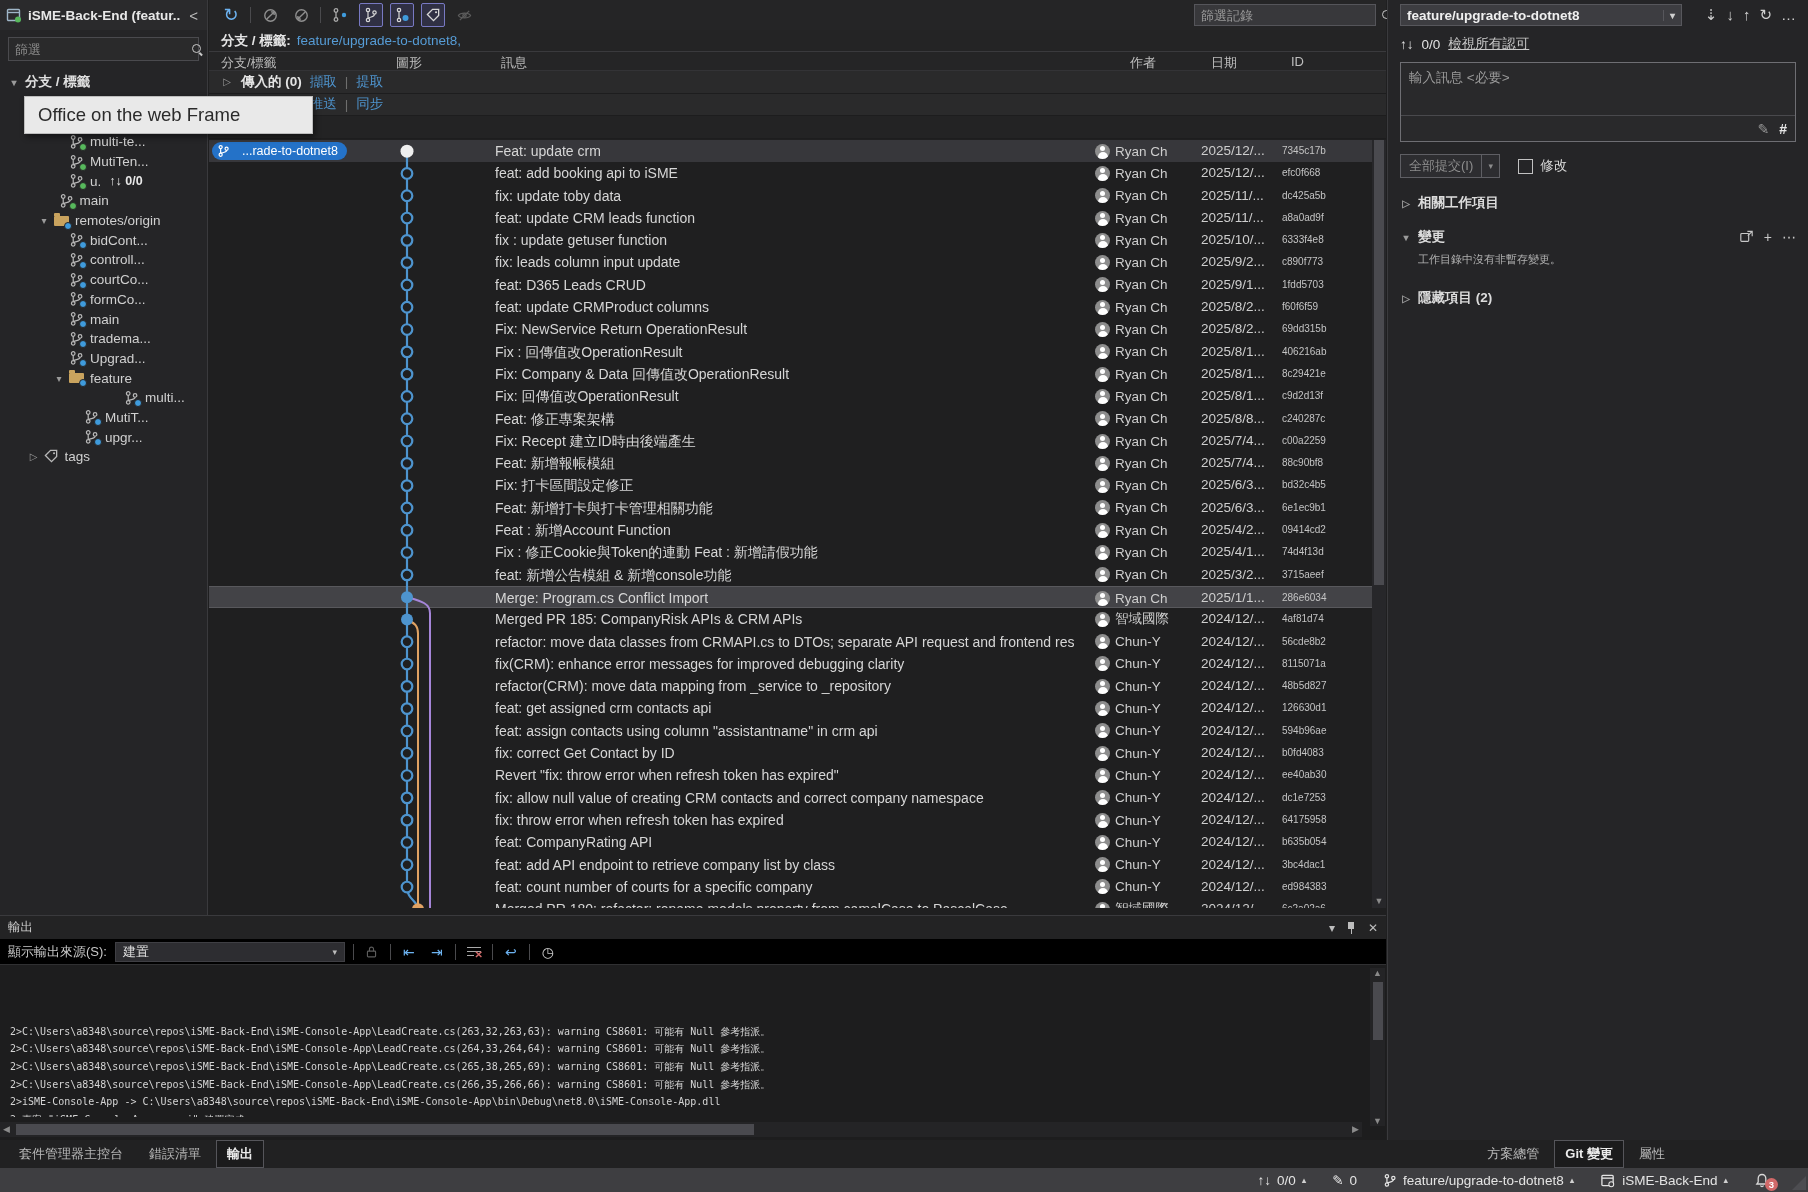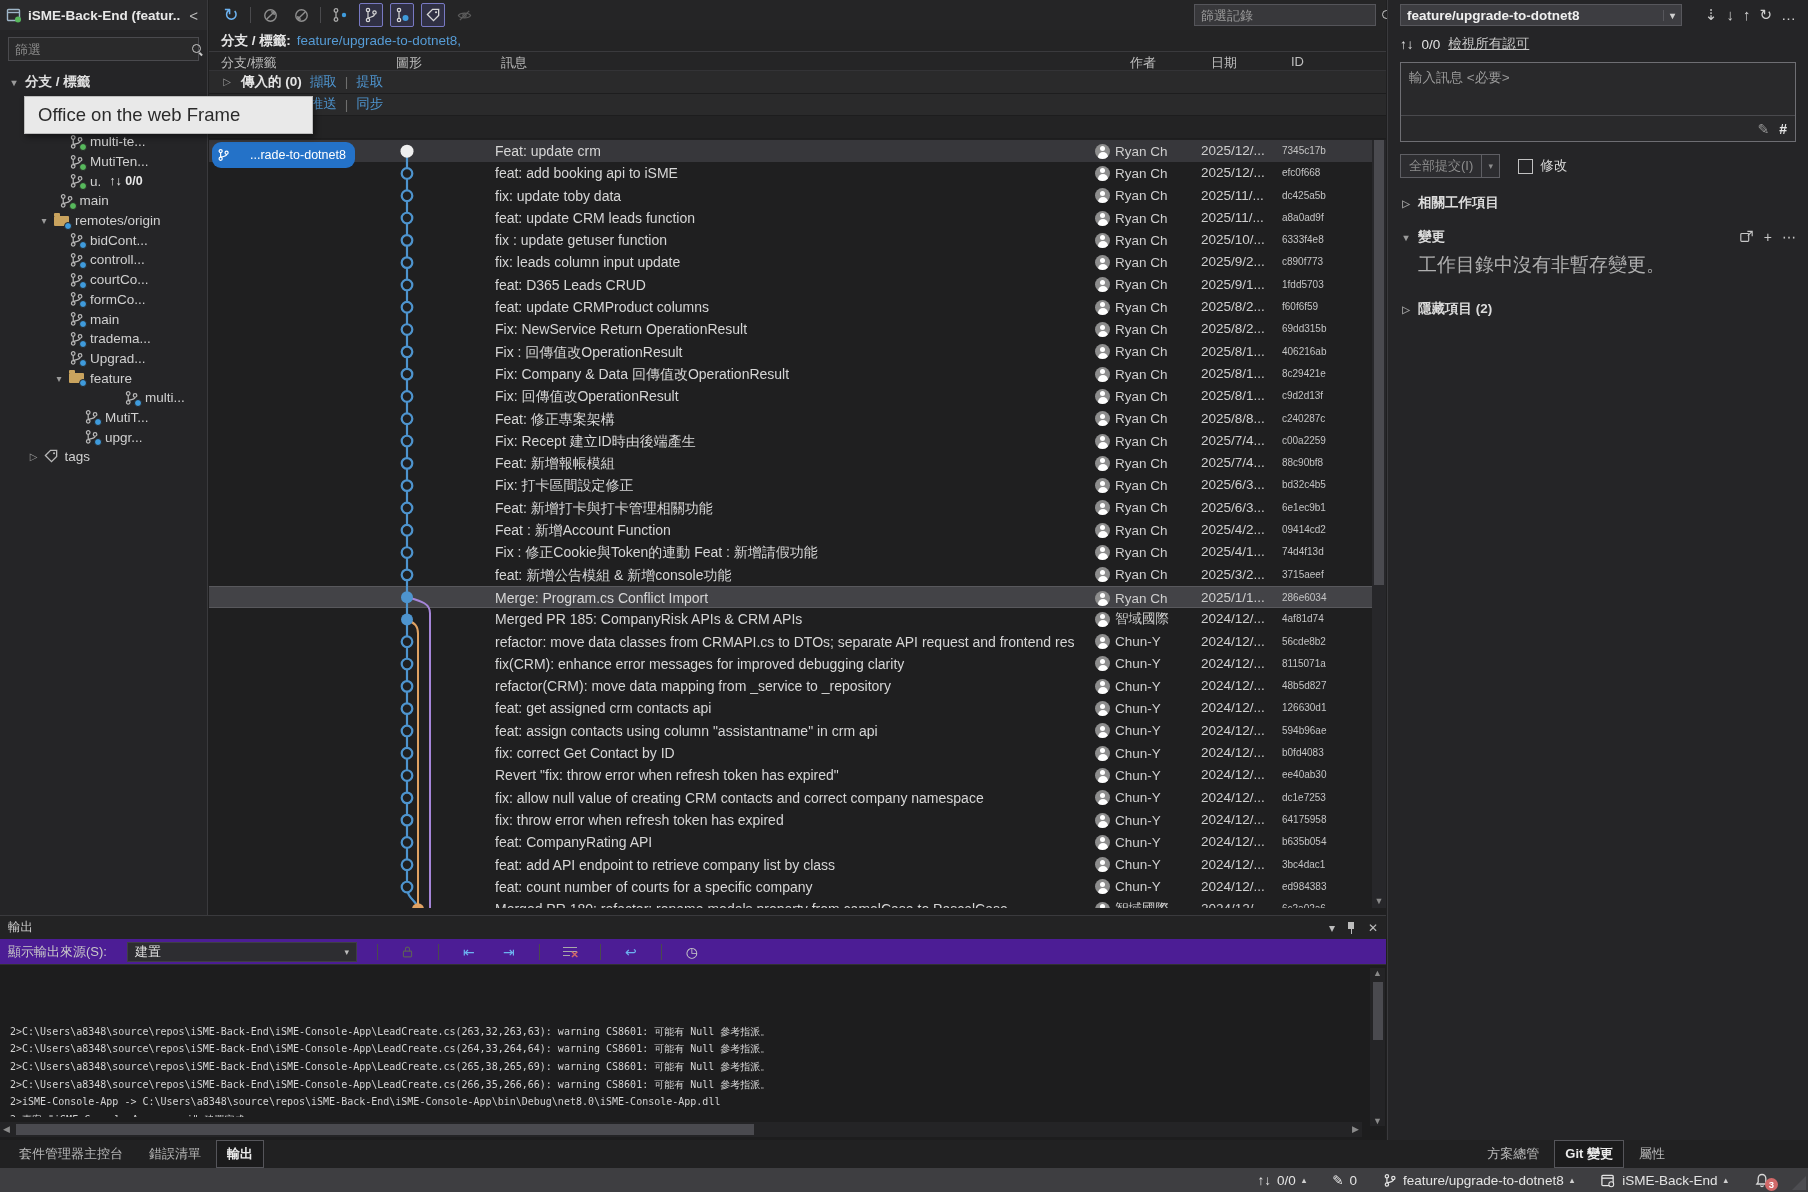--- a/index.html
+++ b/index.html
@@ -55,21 +55,21 @@
   .h-cols span { position:absolute; top:2px; }
   .h-row { height:22.5px; display:flex; align-items:center; gap:8px; padding:0 12px; background:#2a2a2b; border-bottom:1px solid #1d1d1e; font-size:13.5px; }
   .h-row .rlab { font-weight:bold; color:#e4e4e4; }
   .h-row .dimlab { font-weight:bold; color:#9a9a9a; }
   .linkb { color:#4e94ce; cursor:pointer; }
   .lsep { color:#6e6e6e; }
   #commits { position:absolute; left:0; top:140px; width:1163px; height:768px; overflow:hidden; }
   .crow { position:relative; height:22.3px; }
   .crow.sel { background:#37373b; }
   .crow.hl { background:#434347; border-top:1px solid #58585c; border-bottom:1px solid #58585c; }
-  .c-pill { position:absolute; left:3px; top:2px; height:26px; display:inline-flex; align-items:center; gap:20px; background:#2472c8; color:#fff; border-radius:9px; padding:0 9px 0 5px; font-size:12.5px; max-width:172px; overflow:hidden; white-space:nowrap; }
+  .c-pill { position:absolute; left:3px; top:2px; height:18px; display:inline-flex; align-items:center; gap:12px; background:#2472c8; color:#fff; border-radius:9px; padding:0 9px 0 5px; font-size:12.5px; max-width:172px; overflow:hidden; white-space:nowrap; }
   .c-msg { position:absolute; left:286px; top:0; width:580px; line-height:22.3px; white-space:nowrap; overflow:hidden; font-size:14px; color:#d6d6d6; }
   .c-author { position:absolute; left:886px; top:0; width:95px; height:22.3px; display:flex; align-items:center; gap:5px; white-space:nowrap; overflow:hidden; font-size:13.5px; color:#cecece; }
   .avatar { position:relative; width:15px; height:15px; border-radius:50%; background:#8d8d8d; overflow:hidden; flex:none; }
   .avatar::before { content:""; position:absolute; top:2.5px; left:5px; width:5px; height:5px; border-radius:50%; background:#fff; }
   .avatar::after { content:""; position:absolute; top:8.5px; left:2.5px; width:10px; height:7px; border-radius:5px 5px 0 0; background:#fff; }
   .c-date { position:absolute; left:992px; top:0; width:76px; line-height:22.3px; white-space:nowrap; overflow:hidden; font-size:13.5px; color:#cecece; }
   .c-id { position:absolute; left:1073px; top:0; line-height:22.3px; font-size:10px; color:#c4c4c4; }
   #graph-svg { position:absolute; left:0; top:0; pointer-events:none; }
   .gl { fill:none; stroke-width:2.2; stroke-linecap:round; }
   .gl.b { stroke:#4e94ce; } .gl.o { stroke:#e0a263; stroke-width:2; } .gl.p { stroke:#a585d8; stroke-width:2; }
@@ -96,31 +96,31 @@
   .gp-msg-sub { height:26px; border-top:1px solid #49494d; display:flex; align-items:center; justify-content:flex-end; gap:10px; padding:0 8px; color:#9a9a9a; font-size:14px; }
   .gp-msg-sub .hash { color:#e6e6e6; font-weight:bold; }
   .gp-commitrow { display:flex; align-items:center; gap:18px; margin-top:12px; }
   .gp-commitbtn { display:inline-flex; height:24px; border:1px solid #5f5f64; }
   .gp-commitbtn .main { padding:0 8px; display:flex; align-items:center; color:#8d8d8d; font-size:13px; background:#2d2d30; }
   .gp-commitbtn .drop { width:18px; display:flex; align-items:center; justify-content:center; border-left:1px solid #5f5f64; color:#8d8d8d; font-size:9px; background:#2d2d30; }
   .gp-check { display:flex; align-items:center; gap:7px; font-size:13.5px; color:#dadada; }
   .gp-checkbox { width:15px; height:15px; border:1.5px solid #c2c2c2; background:transparent; }
   .gp-section { display:flex; align-items:center; gap:6px; margin-top:16px; font-weight:bold; font-size:13.5px; color:#dcdcdc; }
   .gp-section .gp-sec-icons { margin-left:auto; display:flex; gap:10px; align-items:center; color:#c8c8c8; font-weight:normal; font-size:14px; }
-  .gp-empty { margin:6px 0 0 18px; font-size:19px; color:#b0b0b0; }
+  .gp-empty { margin:6px 0 0 18px; font-size:11px; color:#b0b0b0; }
   .gp-stash { margin-top:22px; }
 
   
   #output { position:absolute; left:0; top:915px; width:1386px; height:225px; background:#1d1d1e; border-top:1px solid #3a3a3d; }
   .out-titlebar { height:23px; display:flex; align-items:center; padding:0 8px; font-size:12.5px; color:#cccccc; background:#232324; }
   .out-title-icons { margin-left:auto; display:flex; gap:12px; color:#bdbdbd; font-size:12px; align-items:center; }
   .pin-icon { position:relative; width:9px; height:12px; display:inline-block; }
   .pin-icon::before { content:""; position:absolute; top:0; left:1.5px; width:6px; height:7px; background:#bdbdbd; }
   .pin-icon::after { content:""; position:absolute; top:7px; left:4px; width:1.5px; height:5px; background:#bdbdbd; }
-  .out-toolbar { height:26px; display:flex; align-items:center; gap:20px; padding:0 8px; font-size:13px; color:#c8c8c8; background:#4c1d95; border-bottom:1px solid #303032; }
+  .out-toolbar { height:26px; display:flex; align-items:center; gap:8px; padding:0 8px; font-size:13px; color:#c8c8c8; background:#000000; border-bottom:1px solid #303032; }
   .out-drop { width:230px; height:20px; background:#2d2d31; border:1px solid #3f3f44; display:flex; align-items:center; padding:0 7px; color:#e0e0e0; }
   .out-drop .caret { margin-left:auto; font-size:9px; color:#bdbdbd; }
   .oicon { display:inline-flex; align-items:center; justify-content:center; width:20px; height:20px; font-size:14px; }
   .oicon.blue { color:#6cb2f0; }
   .oicon.dim { color:#5c5c5c; }
   .clear-ico { position:relative; width:14px; height:12px; }
   .clear-ico i { position:absolute; left:0; width:14px; height:1.6px; background:#a9a9a9; }
   .clear-ico i:nth-child(1){top:1px;} .clear-ico i:nth-child(2){top:5px;} .clear-ico i:nth-child(3){top:9px;width:7px;}
   .clear-ico em { position:absolute; right:-2px; bottom:-2px; color:#d16969; font-size:10px; font-style:normal; font-weight:bold; }
   .out-body { position:relative; height:152px; padding:5px 10px; font-family:"DejaVu Sans Mono", monospace; font-size:10px; line-height:17.6px; color:#d4d4d4; overflow:hidden; white-space:pre; }

